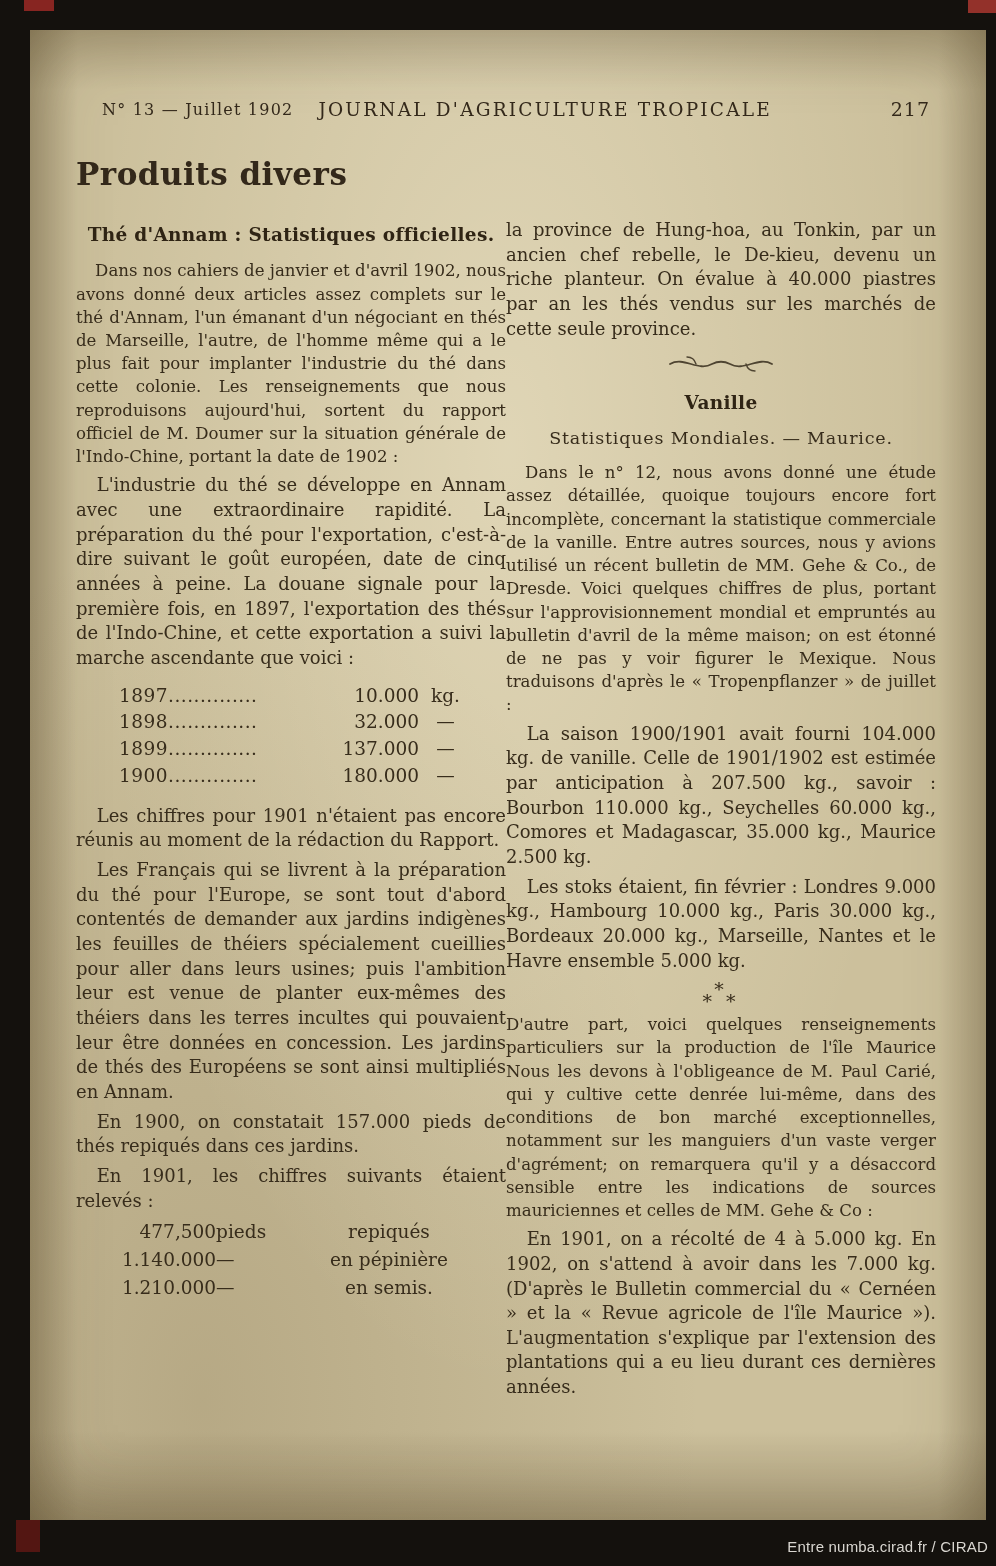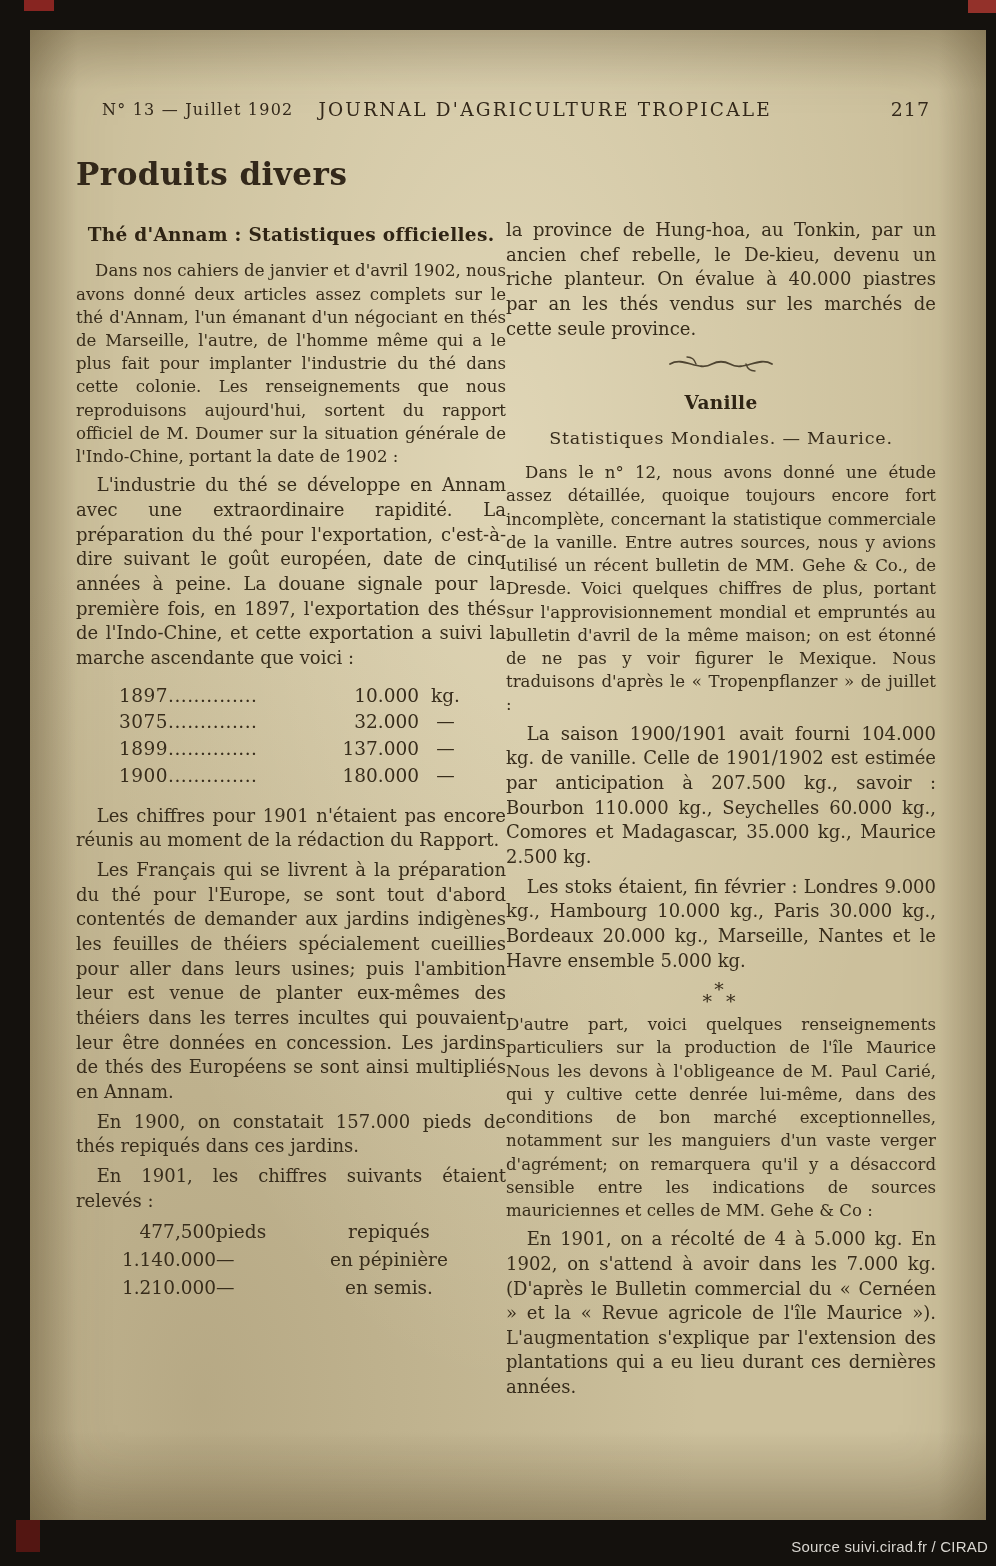--- a/index.html
+++ b/index.html
@@ -113,21 +113,21 @@
         <p class="para small">Dans nos cahiers de janvier et d'avril 1902, nous avons donné deux articles assez complets sur le thé d'Annam, l'un émanant d'un négociant en thés de Marseille, l'autre, de l'homme même qui a le plus fait pour implanter l'industrie du thé dans cette colonie. Les renseignements que nous reproduisons aujourd'hui, sortent du rapport officiel de M. Doumer sur la situation générale de l'Indo-Chine, portant la date de 1902 :</p>
         <p class="para">L'industrie du thé se développe en Annam avec une extraordinaire rapidité. La préparation du thé pour l'exportation, c'est-à-dire suivant le goût européen, date de cinq années à peine. La douane signale pour la première fois, en 1897, l'exportation des thés de l'Indo-Chine, et cette exportation a suivi la marche ascendante que voici :</p>
 
         <div class="table1">
           <div class="t1row">
             <span class="t1year">1897..............</span>
             <span class="t1val">10.000</span>
             <span class="t1unit">kg.</span>
           </div>
           <div class="t1row">
-            <span class="t1year">3075..............</span>
+            <span class="t1year">1898..............</span>
             <span class="t1val">32.000</span>
             <span class="t1unit">—</span>
           </div>
           <div class="t1row">
             <span class="t1year">1899..............</span>
             <span class="t1val">137.000</span>
             <span class="t1unit">—</span>
           </div>
           <div class="t1row">
             <span class="t1year">1900..............</span>
@@ -183,14 +183,14 @@
           <span>* *</span>
         </div>
 
         <p class="para small no-indent">D'autre part, voici quelques renseignements particuliers sur la production de l'île Maurice Nous les devons à l'obligeance de M. Paul Carié, qui y cultive cette denrée lui-même, dans des conditions de bon marché exceptionnelles, notamment sur les manguiers d'un vaste verger d'agrément; on remarquera qu'il y a désaccord sensible entre les indications de sources mauriciennes et celles de MM. Gehe &amp; Co :</p>
         <p class="para">En 1901, on a récolté de 4 à 5.000 kg. En 1902, on s'attend à avoir dans les 7.000 kg. (D'après le Bulletin commercial du « Cernéen » et la « Revue agricole de l'île Maurice »). L'augmentation s'explique par l'extension des plantations qui a eu lieu durant ces dernières années.</p>
       </div>
 
     </div>
   </div>
 
-  <div class="credit">Source suivi.cirad.fr / CIRAD</div>
+  <div class="credit">Entre numba.cirad.fr / CIRAD</div>
 </div>
 
 </body></html>

